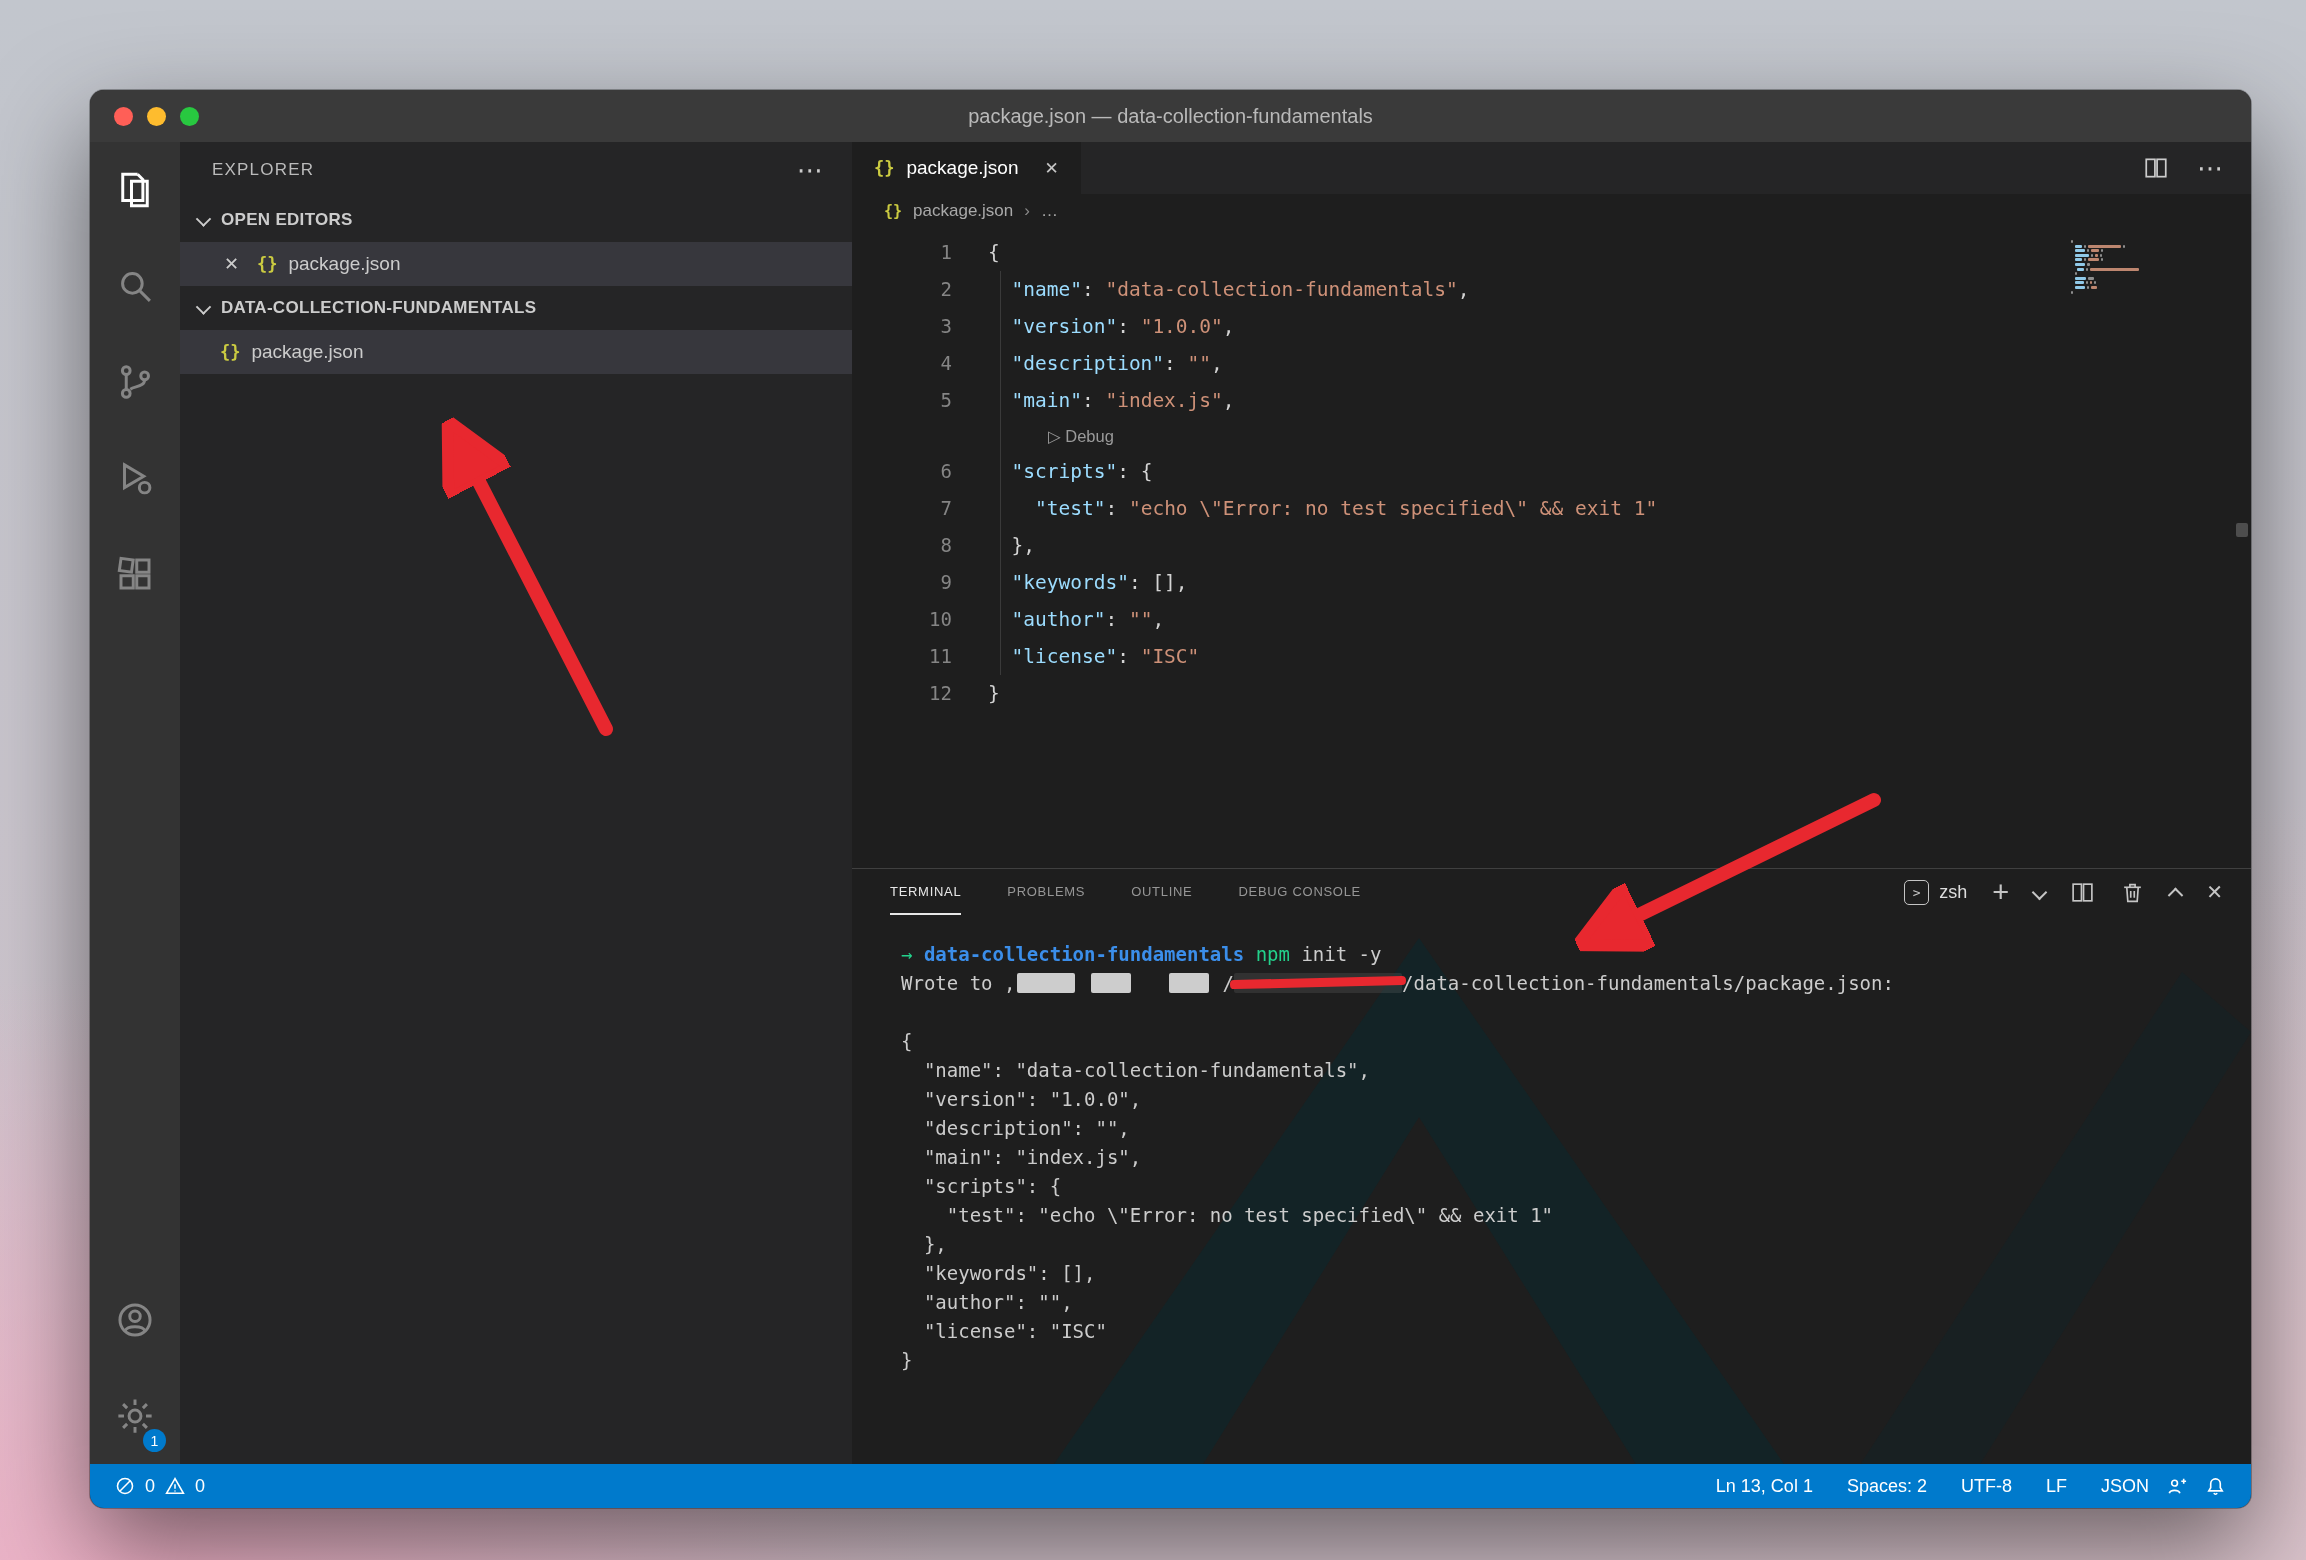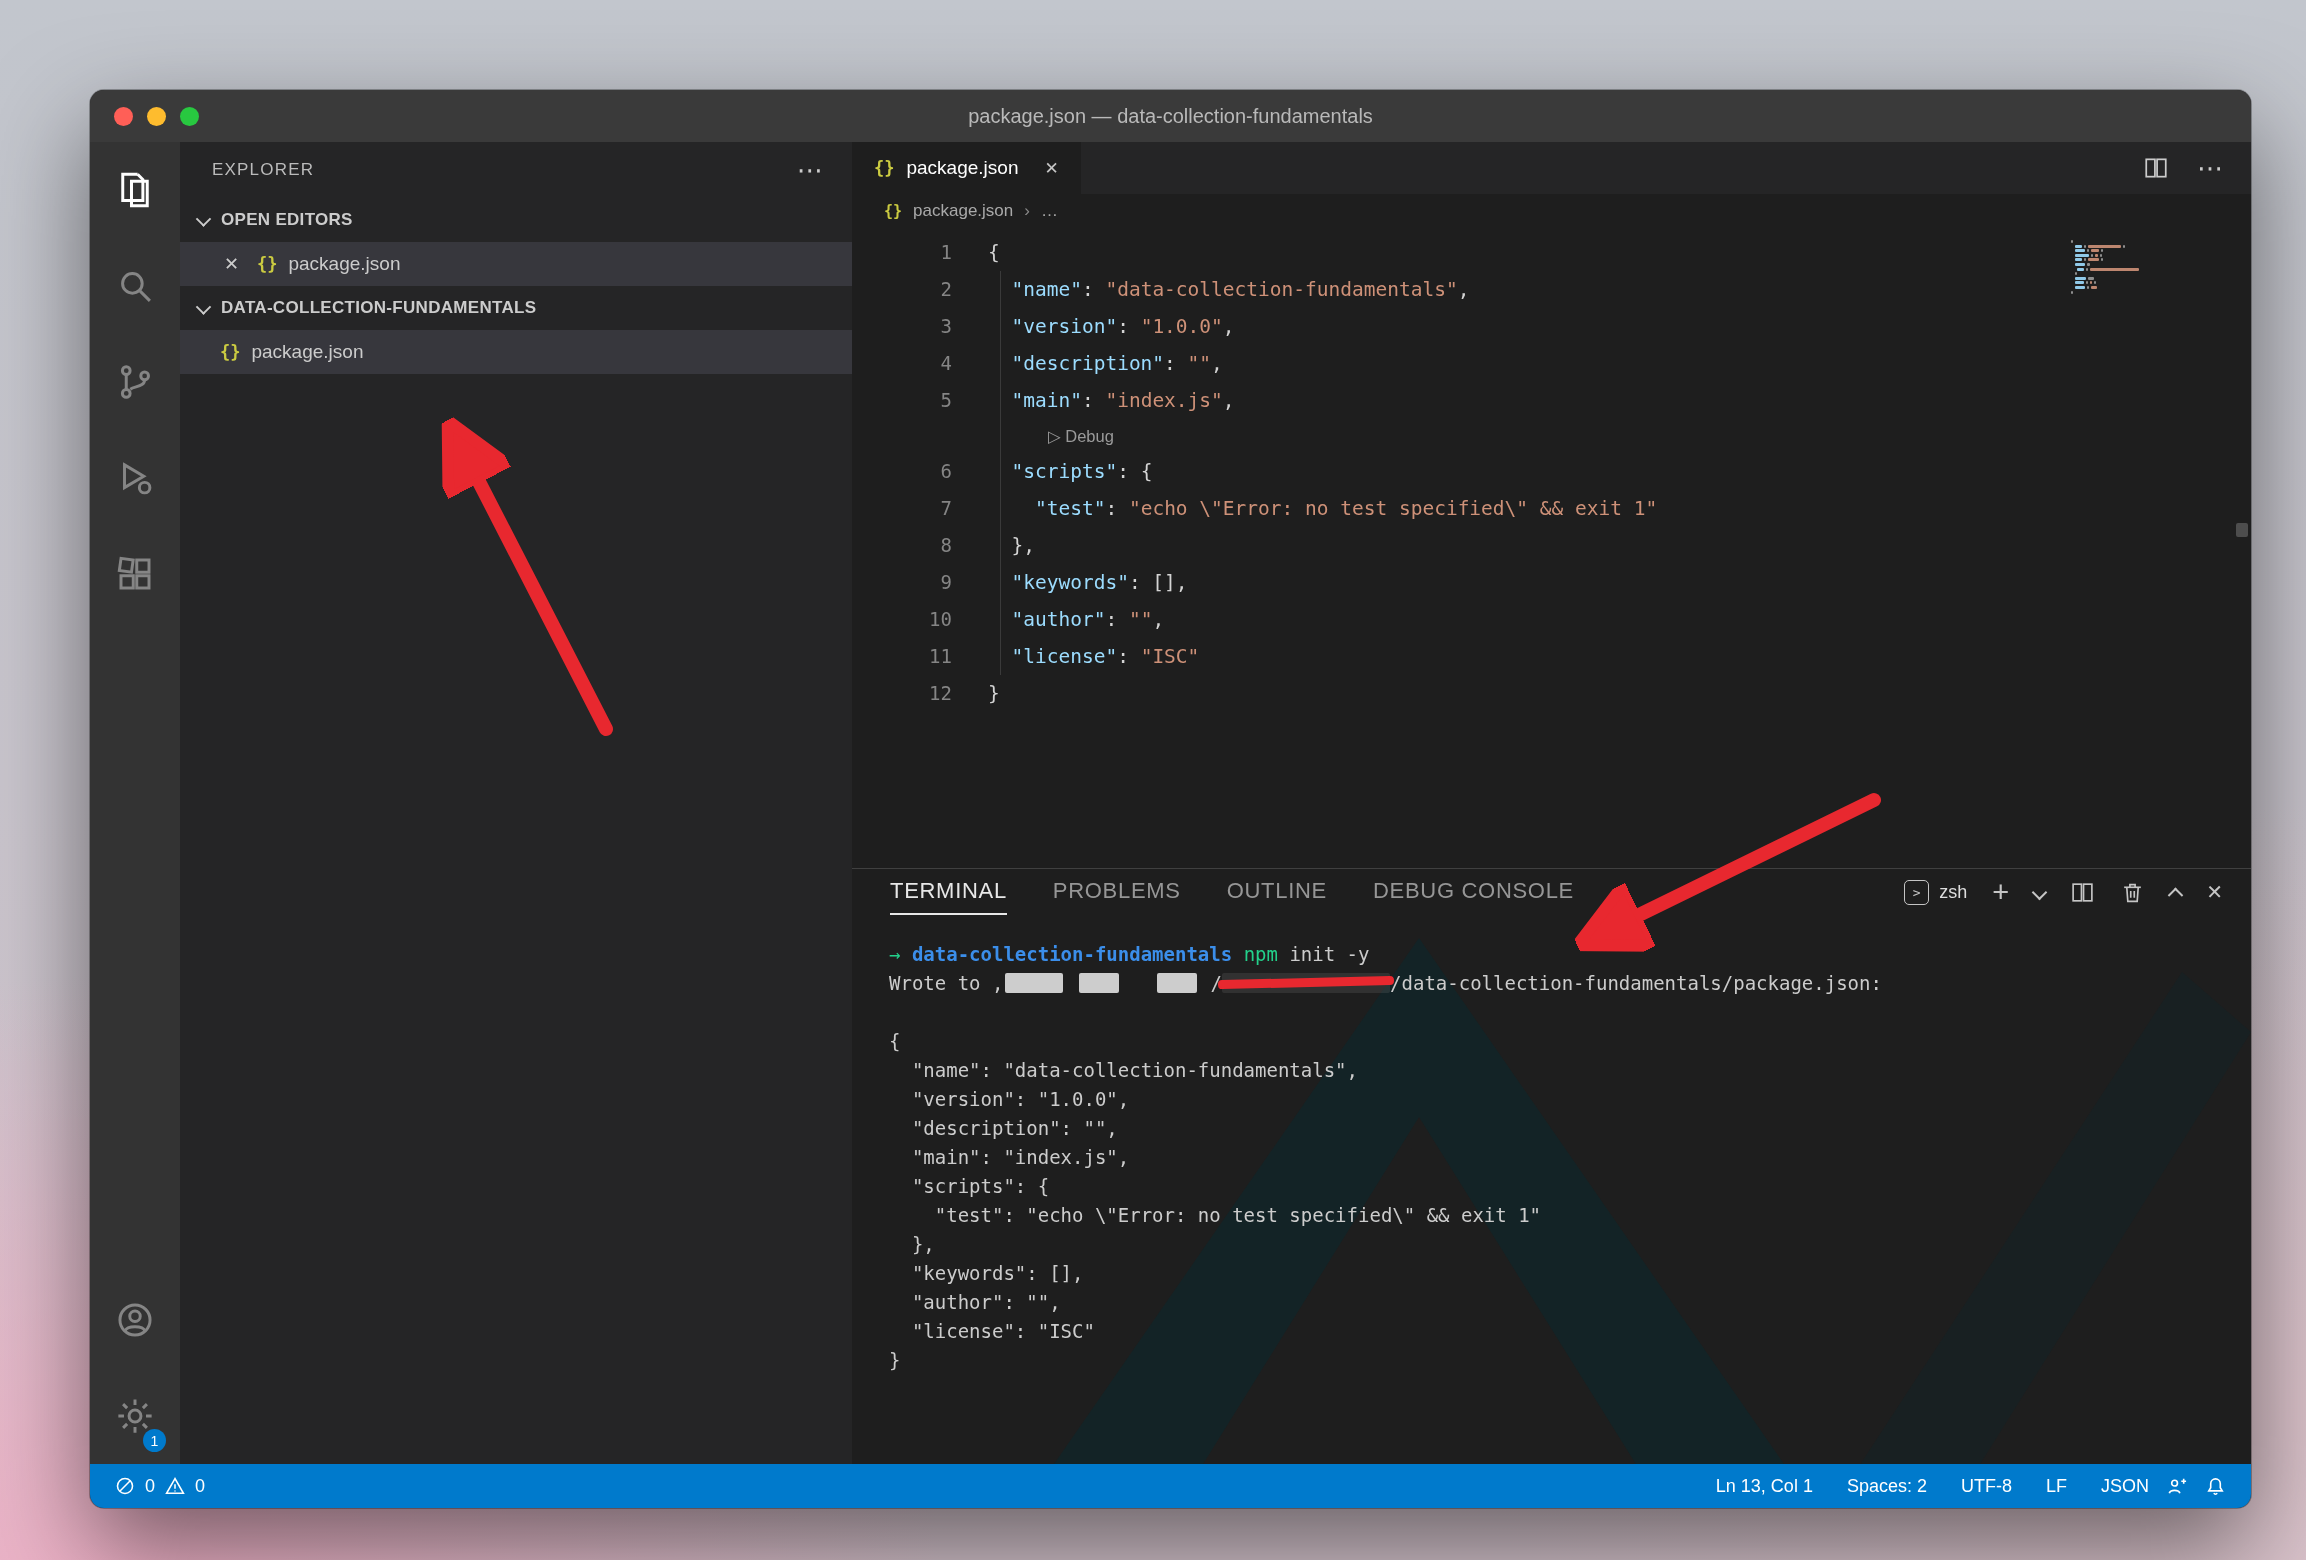--- a/index.html
+++ b/index.html
@@ -73,35 +73,35 @@
   .minimap{position:absolute;right:22px;top:12px;width:158px;cursor:pointer;}
   .mm-row{display:flex;height:3px;margin-bottom:1.6px;gap:2px;}
   .mm-sp{height:3px;flex:0 0 auto;}
   .mm-b{height:3px;border-radius:1px;opacity:.9;flex:0 0 auto;}
   .mm-k{background:var(--json-key,#9cdcfe);} .mm-s{background:var(--json-string,#ce9178);} .mm-p{background:#9a9a9a;}
   .nub{position:absolute;right:3px;top:295px;width:12px;height:14px;background:#565656;border-radius:2px;opacity:.85;}
   
   .panel{height:596px;display:flex;flex-direction:column;position:relative;z-index:1;border-top:1px solid #404040;flex:0 0 auto;}
   .panel-header{height:46px;display:flex;align-items:center;padding:0 28px 0 38px;flex:0 0 auto;}
   .panel-tabs{display:flex;gap:46px;height:100%;align-items:stretch;}
-  .ptab{color:#969696;font-size:22px;letter-spacing:.7px;display:flex;align-items:center;border-bottom:2px solid transparent;cursor:pointer;}
+  .ptab{color:#969696;font-size:13px;letter-spacing:.7px;display:flex;align-items:center;border-bottom:2px solid transparent;cursor:pointer;}
   .ptab.active{color:#e7e7e7;border-bottom-color:#e7e7e7;}
   .panel-actions{margin-left:auto;display:flex;align-items:center;gap:25px;color:#c5c5c5;}
   .panel-actions svg{width:25px;height:25px;stroke:#c5c5c5;fill:none;stroke-width:1.6;}
   .zsh-group{display:flex;align-items:center;gap:10px;cursor:pointer;}
   .term-box{width:23px;height:23px;border:1.8px solid #c5c5c5;border-radius:5px;display:flex;align-items:center;justify-content:center;
     font-size:13px;font-family:"DejaVu Sans Mono",monospace;color:#c5c5c5;}
   .zsh-label{font-size:18px;color:#dddddd;}
   .plus{font-size:29px;font-weight:300;line-height:20px;cursor:pointer;}
   .chev-ico{width:9px;height:9px;border-right:2px solid #c5c5c5;border-bottom:2px solid #c5c5c5;display:inline-block;cursor:pointer;}
   .chev-ico.down{transform:rotate(45deg);}
   .chev-ico.up{transform:rotate(-135deg) translate(-2px,-2px);}
   .pclose{font-size:20px;cursor:pointer;}
   .term{flex:1;padding:25px 0 0 37px;font-family:"DejaVu Sans Mono",monospace;font-size:19px;color:#cccccc;position:relative;z-index:2;}
-  .trow{height:29px;line-height:29px;white-space:pre;}
+  .trow{height:29px;line-height:29px;white-space:pre;margin-left:12px;}
   .t-fg{color:#cccccc;} .t-green{color:var(--terminal-green,#23d18b);} .t-dir{color:var(--terminal-blue,#3b8eea);font-weight:bold;}
   .redact{display:inline-block;height:20px;background:#cdcdcd;border-radius:2px;vertical-align:-3px;margin:0 2px;}
   .strike{display:inline-block;height:20px;vertical-align:-3px;position:relative;background:rgba(120,120,120,.22);border-radius:2px;}
   .strike::after{content:'';position:absolute;left:-4px;right:-4px;top:5px;height:9px;background:var(--arrow-red,#e8282f);border-radius:4px;transform:rotate(-1.4deg);}
   .tcaret{display:inline-block;width:13px;height:23px;border:2px solid #cfcfcf;vertical-align:-4px;margin-left:3px;}
   
   .statusbar{height:44px;background:var(--accent,#007acc);display:flex;align-items:center;color:#ffffff;font-size:18px;padding:0 24px;flex:0 0 auto;}
   .sb-left{display:flex;gap:9px;align-items:center;cursor:pointer;}
   .sb-left svg{width:22px;height:22px;stroke:#ffffff;fill:none;stroke-width:1.7;}
   .sb-right{margin-left:auto;display:flex;gap:16px;align-items:center;}

